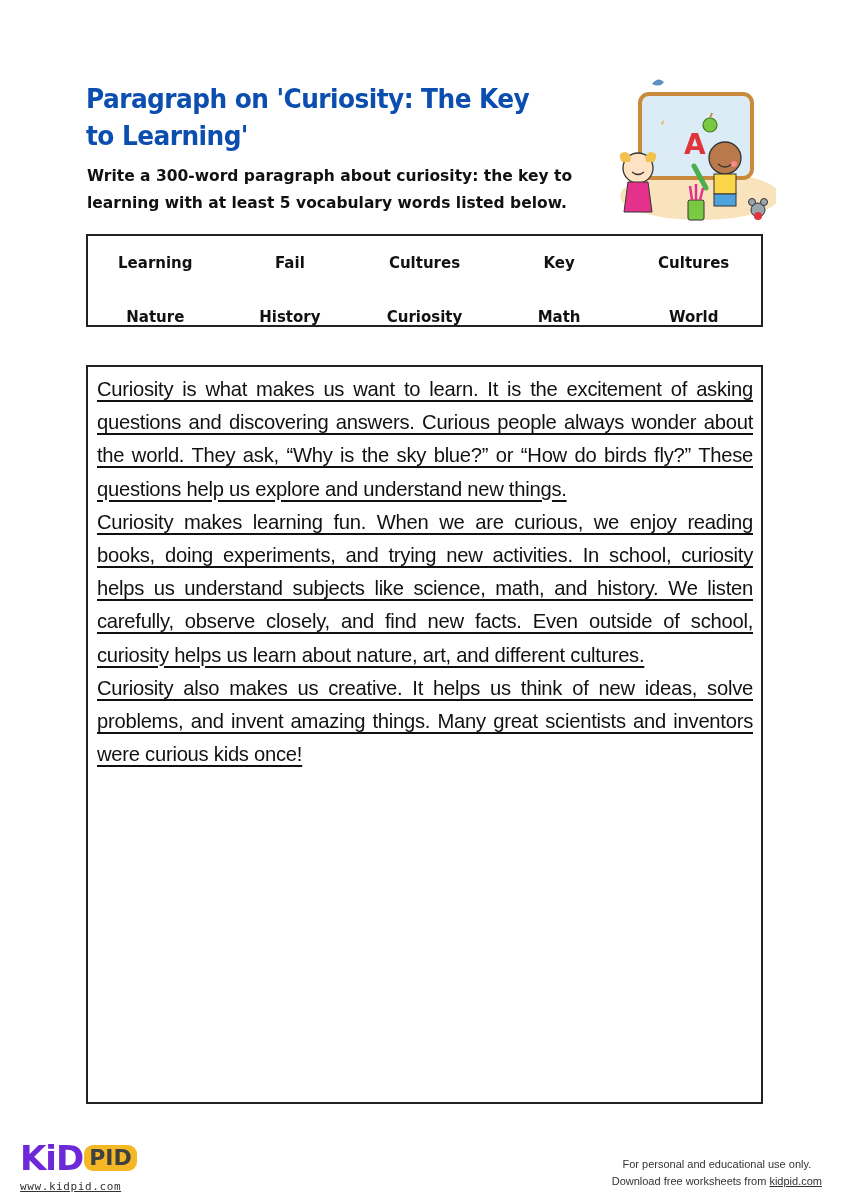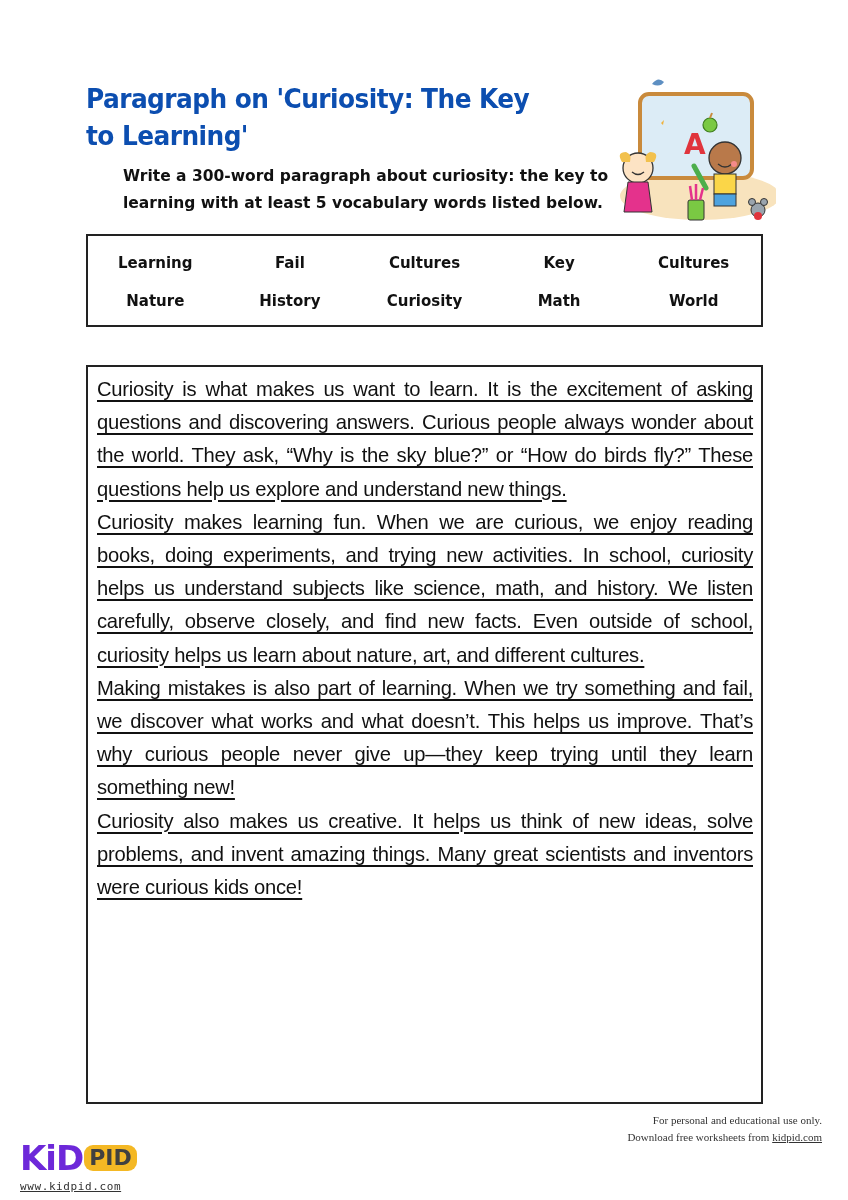--- a/index.html
+++ b/index.html
@@ -8,31 +8,31 @@
 
     .title {
       position: absolute; left: 86px; top: 80px; width: 520px;
       font-family: "DejaVu Sans", sans-serif; font-weight: bold;
       font-size: 27px; line-height: 37px; color: #0c4eb0; letter-spacing: -0.6px;
       transform: scaleX(0.92); transform-origin: left top;
     }
     .subtitle {
       position: absolute; left: 87px; top: 163px; width: 520px;
       font-family: "DejaVu Sans", sans-serif; font-weight: bold;
-      font-size: 15.5px; line-height: 27px; color: #111; margin-left: 36px;
+      font-size: 15.5px; line-height: 27px; color: #111;
     }
     .illustration { position: absolute; left: 608px; top: 68px; width: 168px; height: 160px; }
 
     .vocab-box {
       position: absolute; left: 86px; top: 234px; width: 677px; height: 93px;
       border: 2px solid #222;
     }
     .vocab-grid {
       display: grid; grid-template-columns: repeat(5, 1fr);
-      row-gap: 12px; padding-top: 14px; padding-left: 0;
+      row-gap: 28px; padding-top: 14px; padding-left: 0;
     }
     .vocab-word {
       text-align: center; font-family: "DejaVu Sans", sans-serif; font-weight: bold;
       font-size: 15px; line-height: 26px; color: #111;
     }
 
     .answer-box {
       position: absolute; left: 86px; top: 365px; width: 677px; height: 739px;
       border: 2px solid #222; padding: 6px 8px 0 9px;
     }
@@ -42,22 +42,22 @@
       text-decoration: underline; text-decoration-thickness: 2px; text-underline-offset: 4px;
       letter-spacing: -0.25px;
     }
 
     .logo { position: absolute; left: 20px; top: 1138px; }
     .logo-kid { font-family: "DejaVu Sans", sans-serif; font-weight: bold; font-size: 34px; color: #6d28d9; letter-spacing: -1px; display: inline-block; vertical-align: middle; }
     .logo-pid { display: inline-block; vertical-align: middle; background: #f4b824; color: #404040; font-family: "DejaVu Sans", sans-serif; font-weight: bold; font-size: 22px; padding: 0 5px; border-radius: 9px; line-height: 26px; margin-left: 1px; }
     .logo-url { font-family: "DejaVu Sans Mono", monospace; font-size: 11px; color: #333; margin-top: 2px; letter-spacing: 0.6px; text-decoration: underline; }
 
     .footer-note {
-      position: absolute; right: 26px; top: 1112px; text-align: right;
-      font-family: Liberation Serif, serif; font-size: 11px; line-height: 17px; color: #333;
+      position: absolute; right: 26px; top: 1156px; text-align: center;
+      font-family: Liberation Sans, sans-serif; font-size: 11px; line-height: 17px; color: #333;
     }
     .footer-note a { color: #333; text-decoration: underline; }
   </style>
 </head>
 <body>
 
 <h1 class="title">Paragraph on 'Curiosity: The Key to Learning'</h1>
 <p class="subtitle">Write a 300-word paragraph about curiosity: the key to learning with at least 5 vocabulary words listed below.</p>
 
 <div class="illustration">
@@ -99,21 +99,20 @@
     <div class="vocab-word">History</div>
     <div class="vocab-word">Curiosity</div>
     <div class="vocab-word">Math</div>
     <div class="vocab-word">World</div>
   </div>
 </div>
 
 <div class="answer-box">
   <p class="para">Curiosity is what makes us want to learn. It is the excitement of asking questions and discovering answers. Curious people always wonder about the world. They ask, “Why is the sky blue?” or “How do birds fly?” These questions help us explore and understand new things.</p>
   <p class="para">Curiosity makes learning fun. When we are curious, we enjoy reading books, doing experiments, and trying new activities. In school, curiosity helps us understand subjects like science, math, and history. We listen carefully, observe closely, and find new facts. Even outside of school, curiosity helps us learn about nature, art, and different cultures.</p>
-  <p class="para">Making mistakes is also part of learning. When we try something and fail, we discover what works and what doesn’t. This helps us improve. That’s why curious people never give up—they keep trying until they learn something new!</p>
   <p class="para">Curiosity also makes us creative. It helps us think of new ideas, solve problems, and invent amazing things. Many great scientists and inventors were curious kids once!</p>
 </div>
 
 <div class="logo">
   <div>
     <span class="logo-kid">KiD</span><span class="logo-pid">PID</span>
   </div>
   <div class="logo-url">www.kidpid.com</div>
 </div>
 

